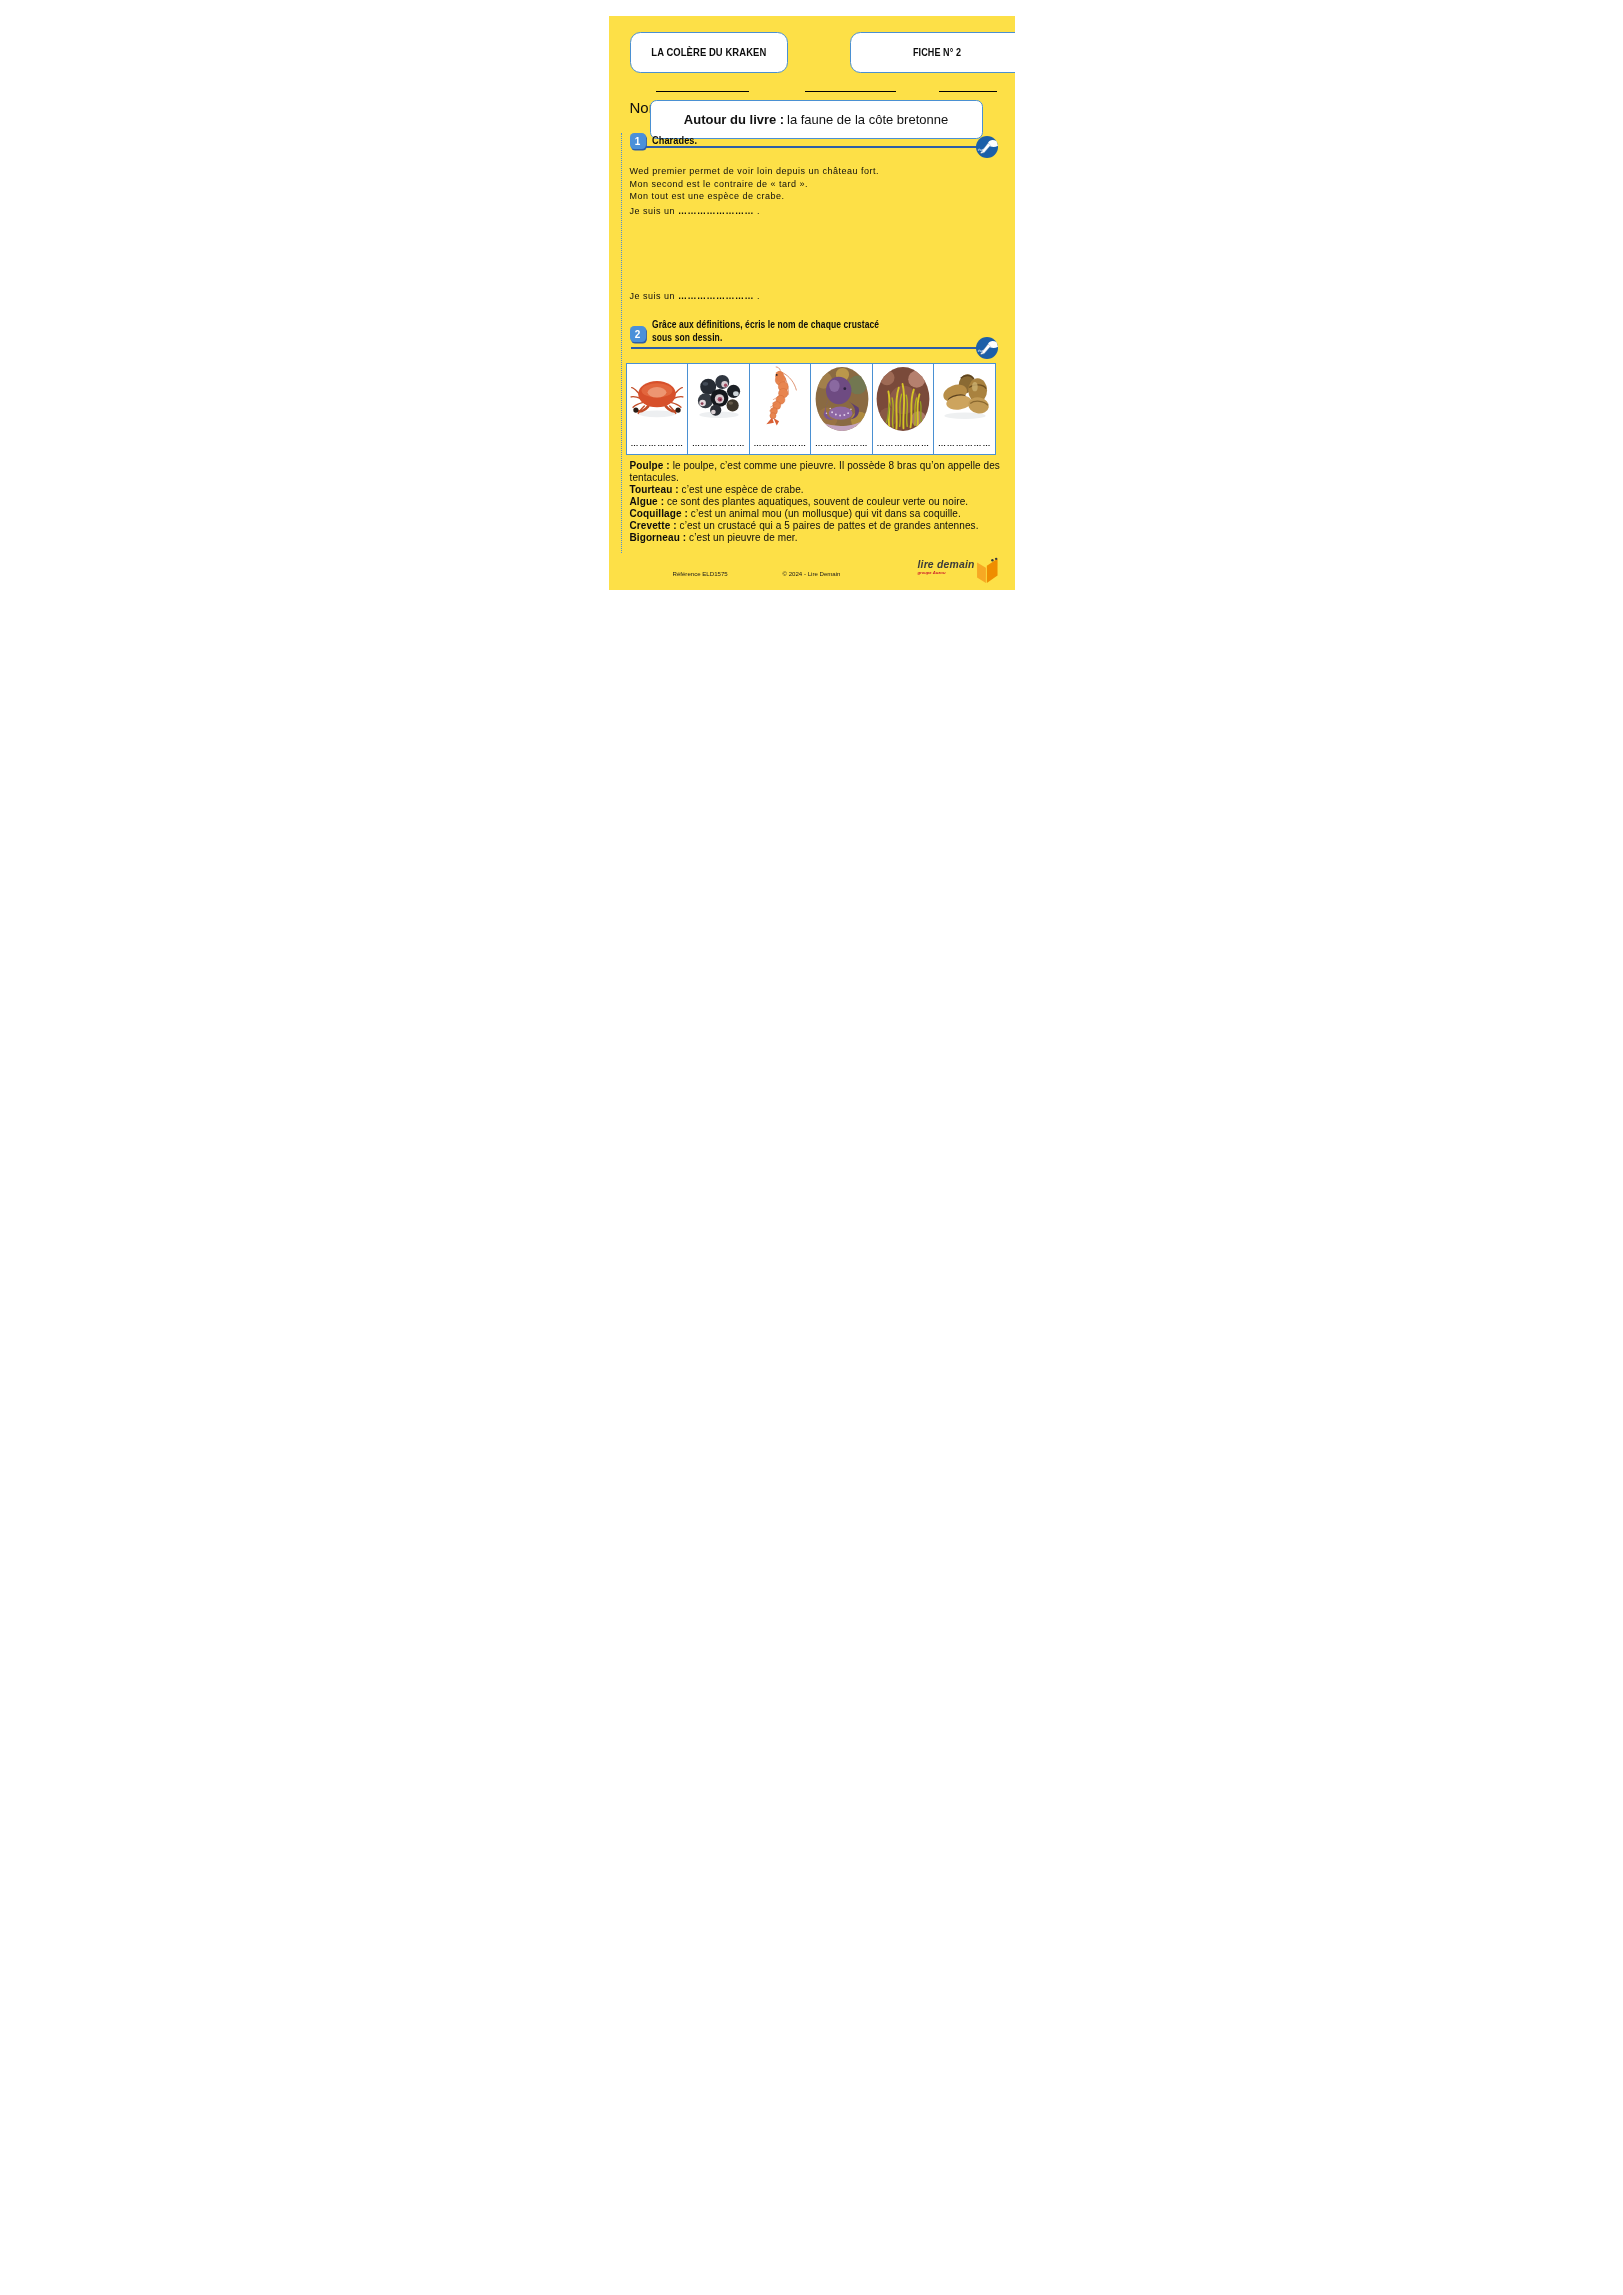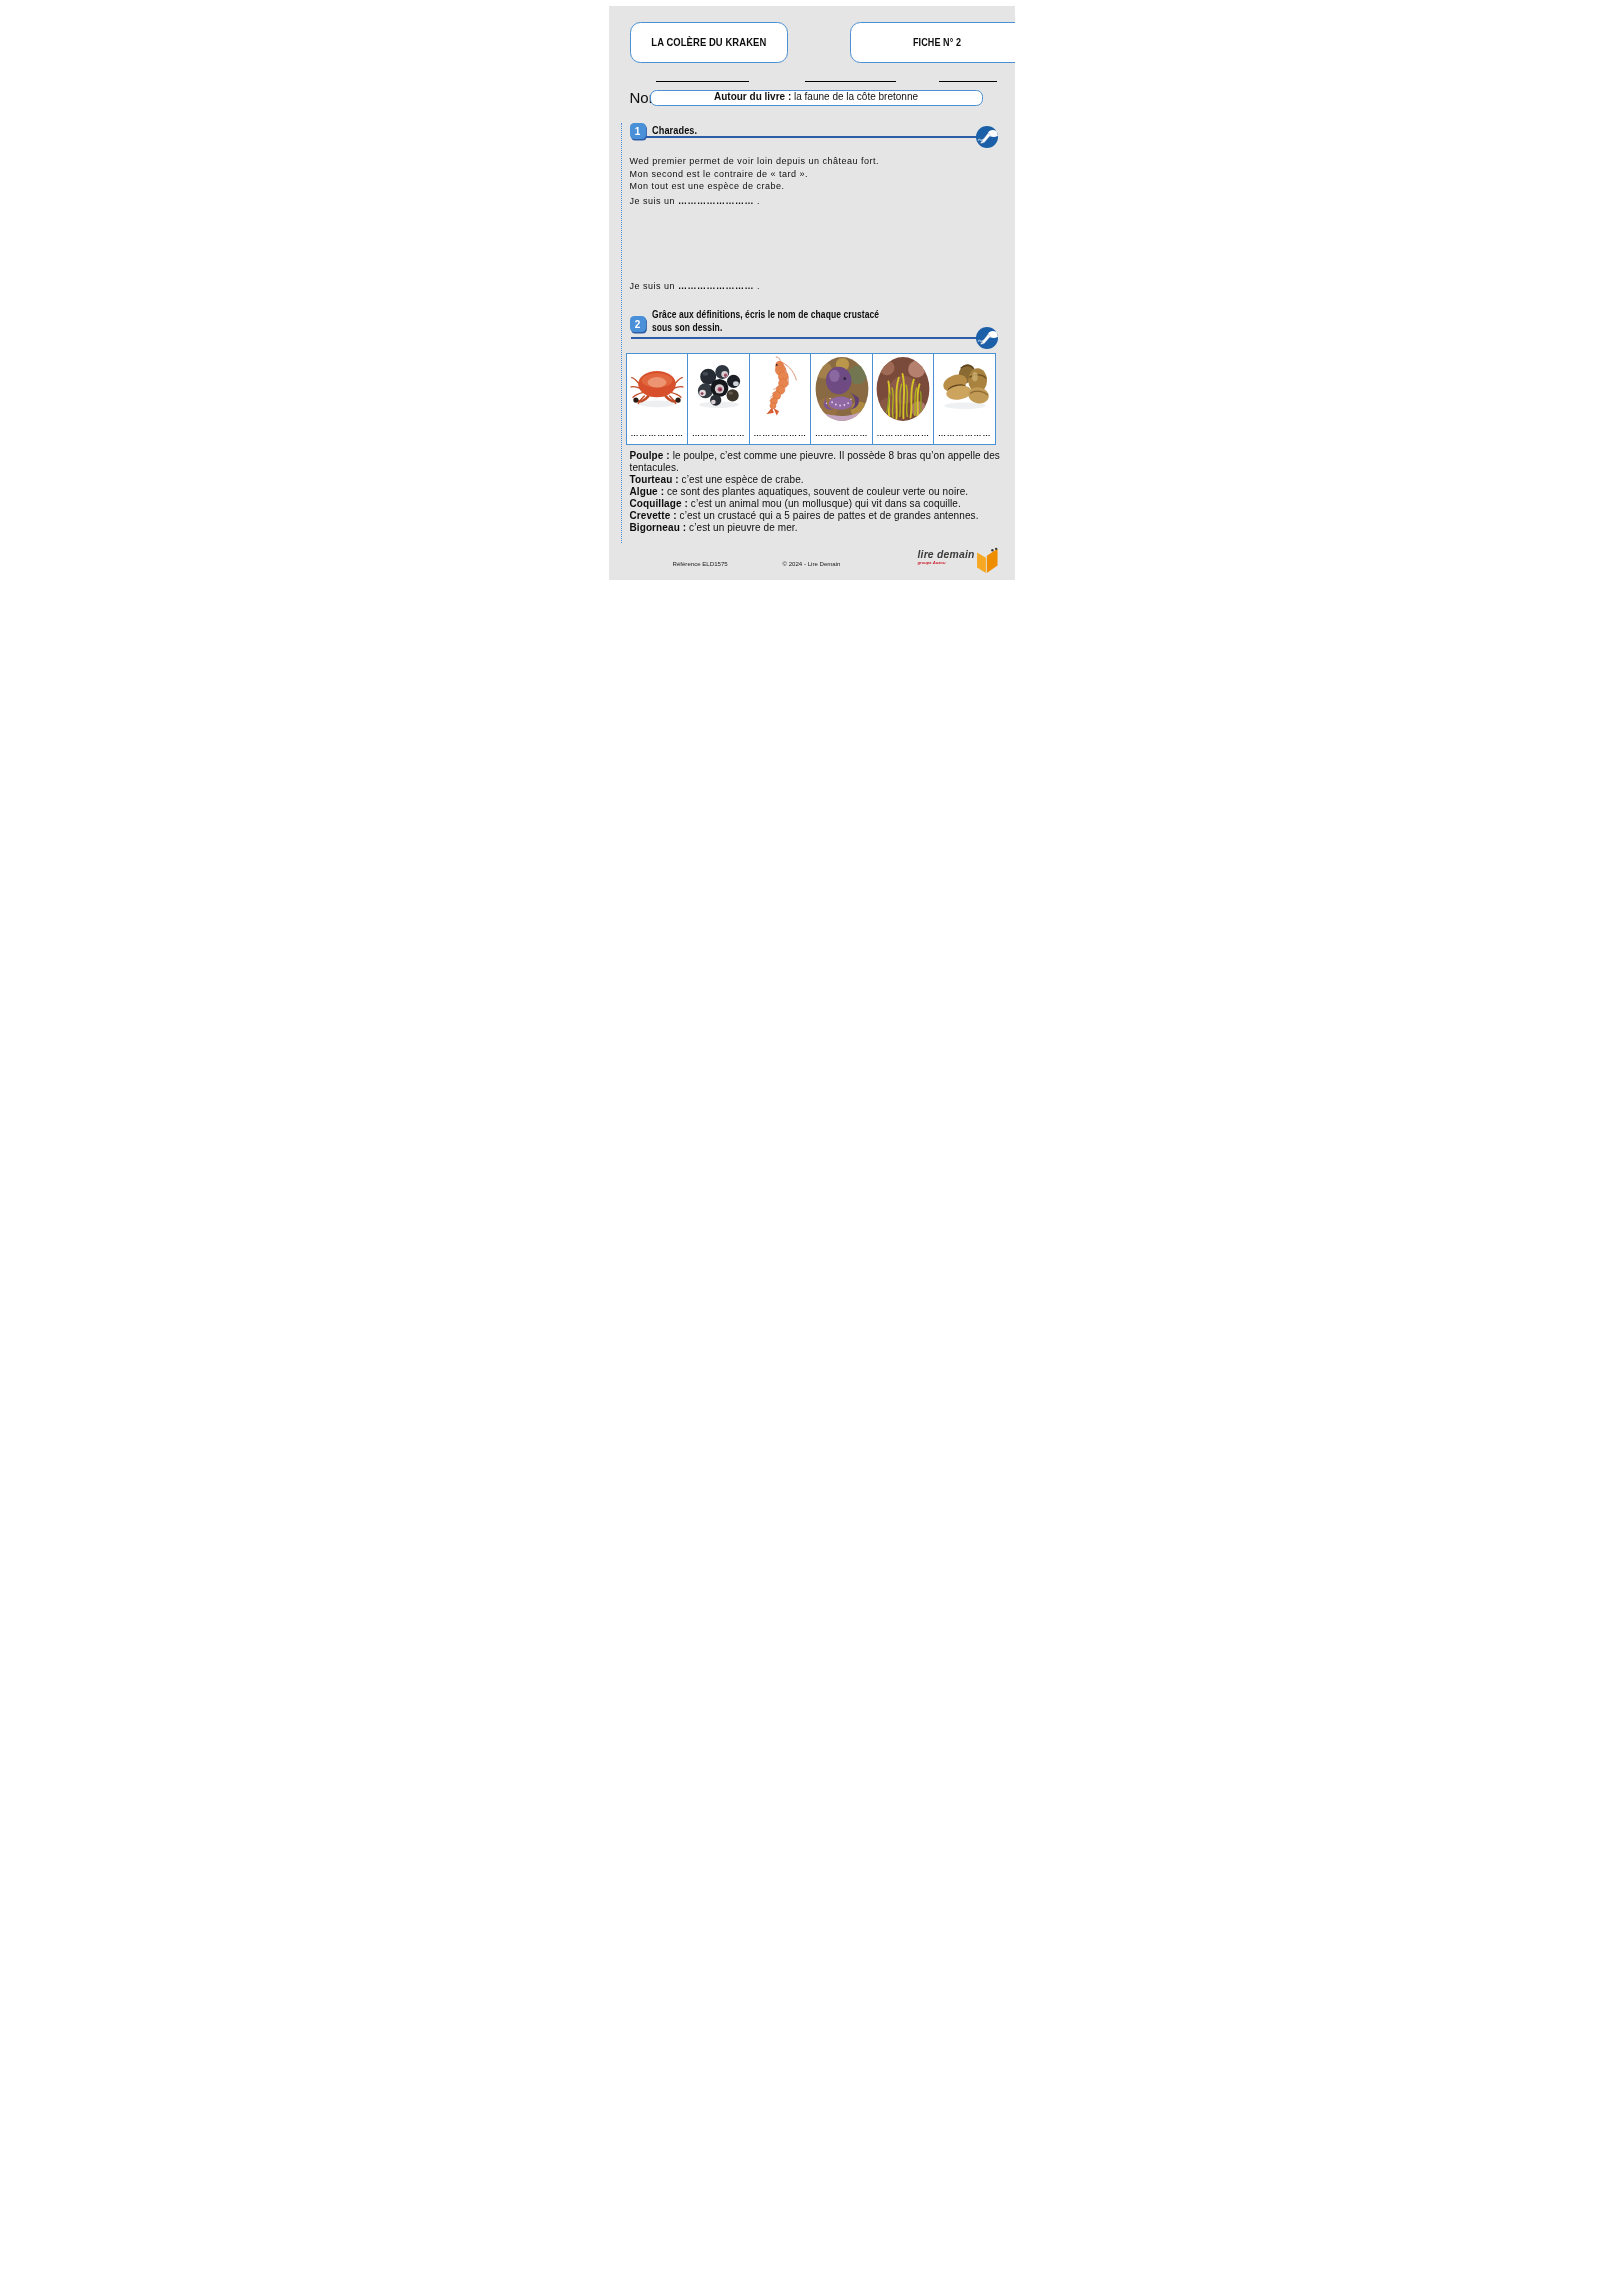--- a/index.html
+++ b/index.html
@@ -1,18 +1,18 @@
 <!DOCTYPE html>
 <html lang="fr" style="font-size:7.5px"><head>
 <meta charset="utf-8">
 <style>
   html,body { margin:0; padding:0; background:#ffffff; }
   .page {
-    position:relative; width:406px; height:574px; margin:6px auto;
-    background:#e5e5e5; font-family:"Liberation Sans",sans-serif; color:#111;
+    position:relative; width:406px; height:574px; margin:16px auto;
+    background:#fde047; font-family:"Liberation Sans",sans-serif; color:#111;
     overflow:hidden;
     text-decoration:underline;
   }
   
   .hbox {
     position:absolute; border:1.4px solid #4a90d2; border-radius:10.4px;
     display:flex; align-items:center; justify-content:center; background:#fff;
     box-sizing:border-box;
   }
   #book-title-box { left:21px; top:15.5px; width:158px; height:41px; }
@@ -24,24 +24,24 @@
   .cond-left { transform-origin:left center; }
   #book-title-box .cond { font-size:11.8px; }
   #fiche-box .cond { font-size:11.3px; }
 
   
   .id-label { position:absolute; top:83px; font-size:15px; color:#0d0d0d; }
   .id-line  { position:absolute; top:75px; border-bottom:1.4px solid #000; height:0; }
 
   
   #theme-box {
-    position:absolute; left:41px; top:84px; width:333px; height:16px;
+    position:absolute; left:41px; top:84px; width:333px; height:39px;
     border:1.4px solid #4a90d2; border-radius:6.6px; box-sizing:border-box;
-    display:flex; justify-content:center; gap:2.8px;
-    font-size:10px; background:#fff;
+    display:flex; align-items:center; justify-content:center; gap:2.8px;
+    font-size:13px; background:#fff;
   }
   #theme-box .bold { font-weight:bold; }
 
   
   #rail {
     position:absolute; left:12.7px; top:117px; height:420px; width:0;
     border-left:1.4px dotted #4a90d9;
   }
 
   

